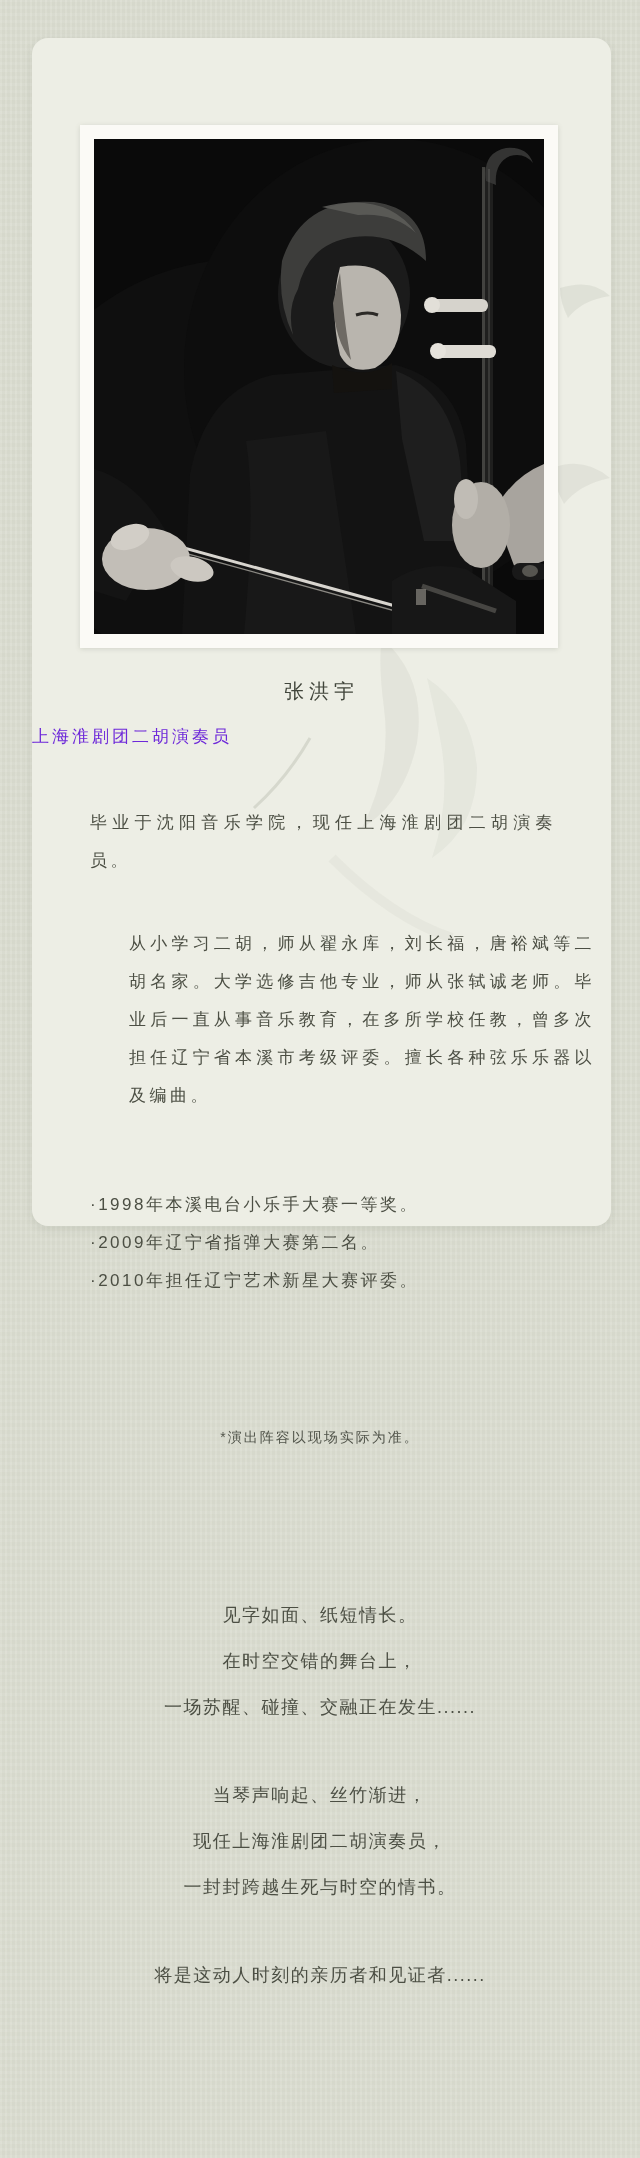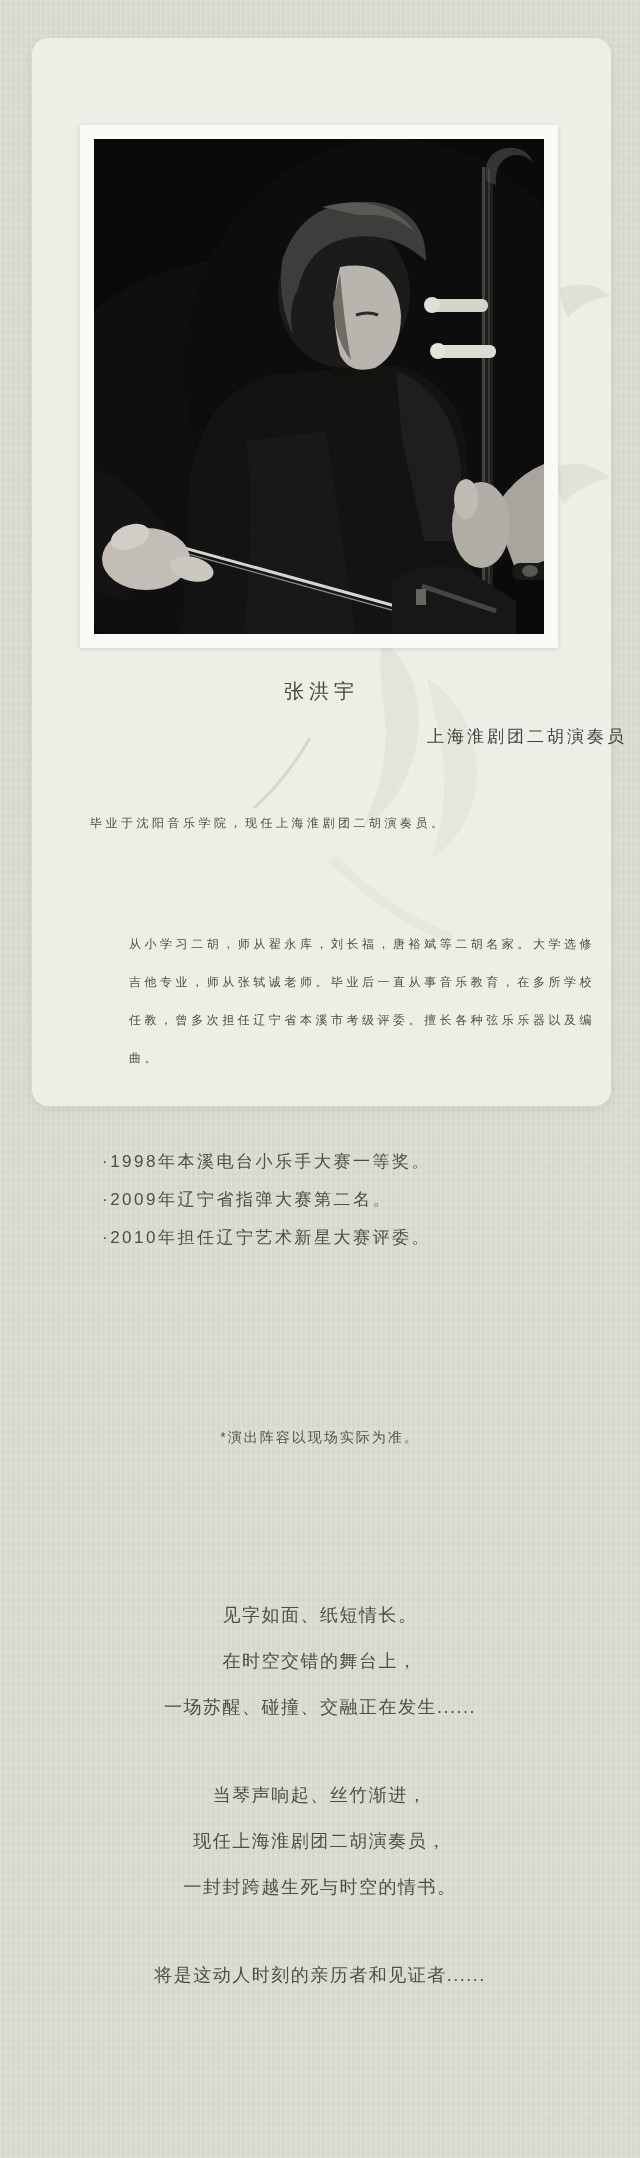--- a/index.html
+++ b/index.html
@@ -8,21 +8,21 @@
     position:relative;
     width:640px;height:2158px;
     background-color:#dbddd1;
     background-image:
       repeating-linear-gradient(90deg, rgba(255,255,255,0.05) 0 2px, rgba(120,125,105,0.03) 2px 5px),
       repeating-linear-gradient(0deg, rgba(255,255,255,0.04) 0 3px, rgba(120,125,105,0.02) 3px 7px);
     overflow:hidden;
   }
   .card{
     position:absolute;left:32px;top:38px;
-    width:579px;height:1068px;
+    width:579px;height:1188px;
     background:#edeee5;
     border-radius:16px;
     box-shadow:0 3px 10px rgba(90,95,80,0.12);
   }
   .watermark{position:absolute;left:0;top:0;pointer-events:none;}
   .photo-frame{
     position:absolute;left:48px;top:87px;
     width:450px;height:495px;
     padding:14px;
     background:#fbfaf6;
@@ -31,31 +31,31 @@
   .photo{
     width:450px;height:495px;background:#0a0a0a;overflow:hidden;
   }
   .name{
     position:absolute;top:640px;left:0;width:100%;
     text-align:center;font-size:20px;line-height:26px;
     letter-spacing:5px;color:#41453b;font-weight:400;
   }
   .title{
     position:absolute;top:686px;left:0;width:100%;
-    text-align:right;font-size:17px;line-height:26px;
-    letter-spacing:3px;color:#404040;margin-left:16px;
+    text-align:left;font-size:17px;line-height:26px;
+    letter-spacing:3px;color:#6d28d9;
   }
   .bio{
     position:absolute;left:58px;width:466px;
-    font-size:12px;line-height:38px;letter-spacing:3.5px;
+    font-size:17px;line-height:38px;letter-spacing:3.5px;
     text-align:justify;color:#4c4f44;
   }
   .bio-1{top:766px;}
   .bio-2{top:887px;margin-left:39px;}
-  .achievements{position:absolute;left:58px;top:1105px;width:490px;margin-left:12px;}
+  .achievements{position:absolute;left:58px;top:1148px;width:490px;}
   .achievement{
     font-size:17px;line-height:38px;letter-spacing:2.5px;color:#4c4f44;
   }
   .note{
     position:absolute;top:1423px;left:0;width:640px;
     text-align:center;font-size:14px;line-height:28px;
     letter-spacing:2px;color:#51544a;
   }
   .stanza{position:absolute;left:0;width:640px;text-align:center;color:#4c4f44;}
   .stanza div{font-size:18px;line-height:46px;letter-spacing:1.5px;}

